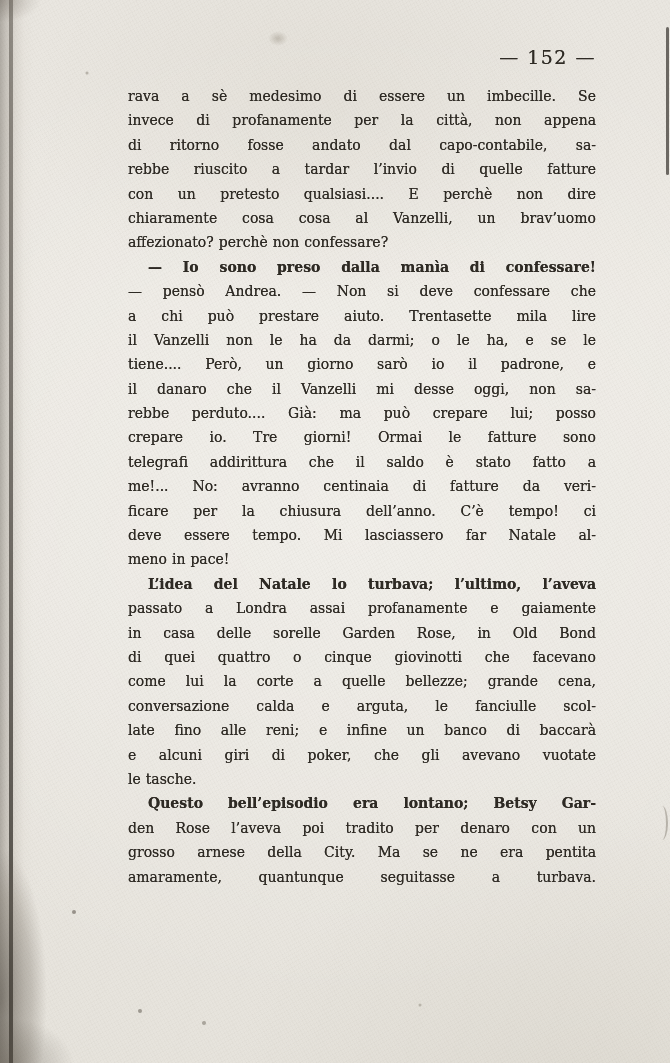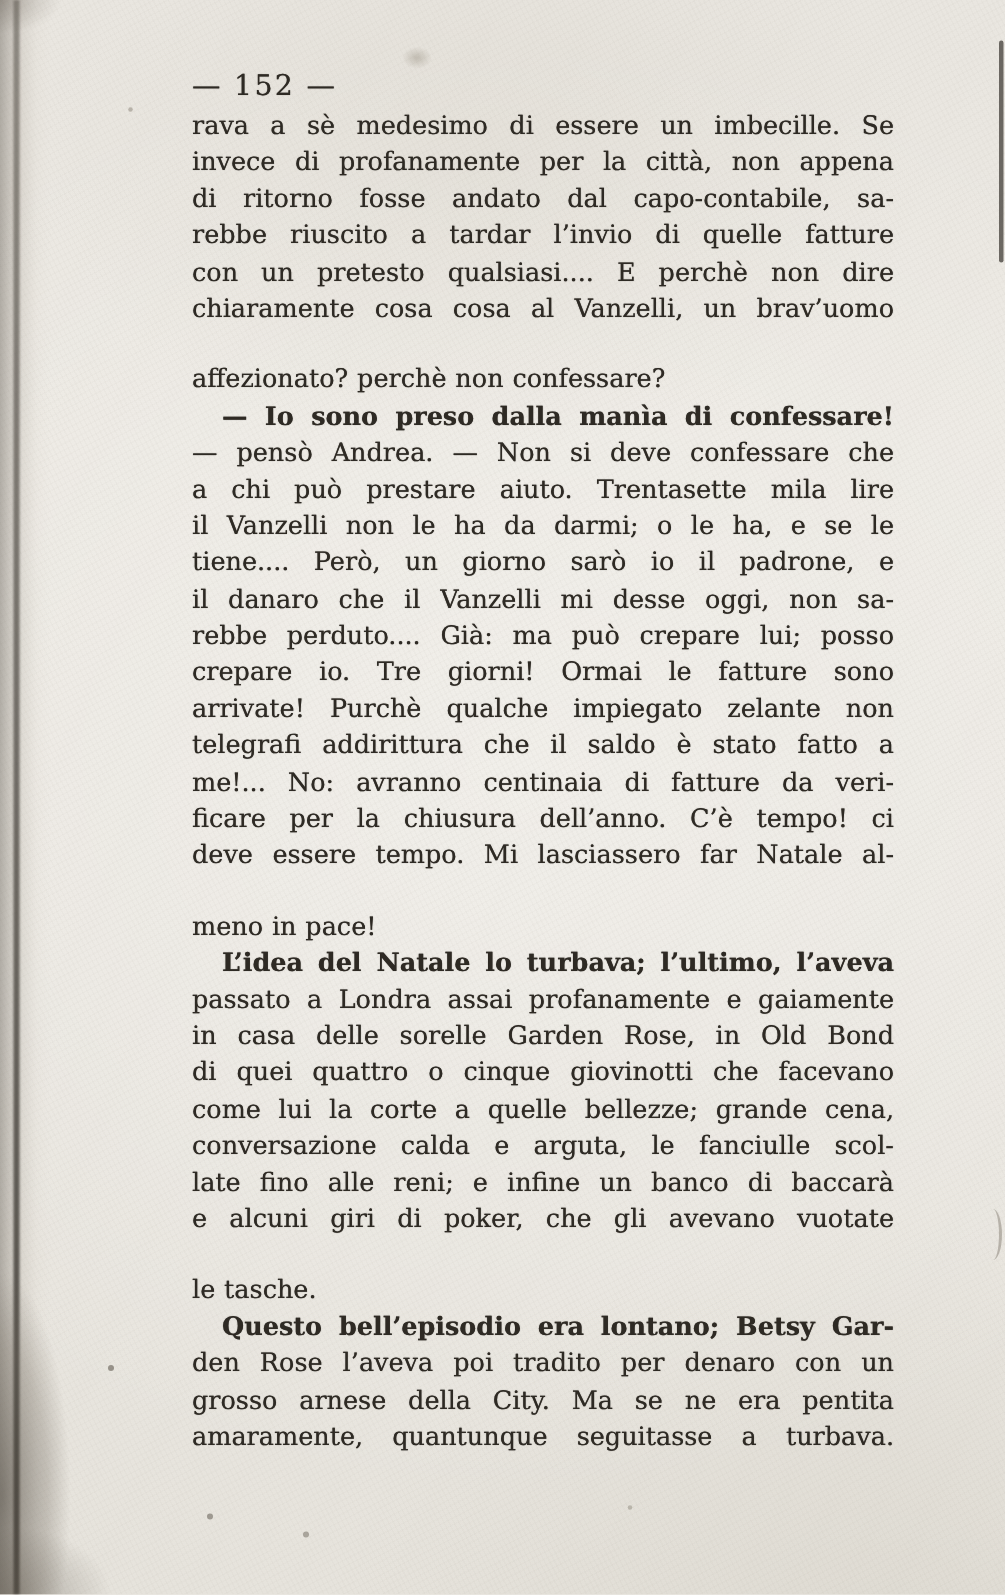--- a/index.html
+++ b/index.html
@@ -67,36 +67,36 @@
     box-shadow:
       73px  911px 0 1px   rgba(85,79,70,0.55),
       139px 1010px 0 1px  rgba(85,79,70,0.50),
       203px 1022px 0 1px  rgba(95,88,78,0.45),
       86px  72px  0 0.5px rgba(110,102,90,0.40),
       419px 1004px 0 0.5px rgba(110,102,90,0.35);
   }
   
   .header {
     position: absolute; left: 128px; top: 46px; width: 468px;
-    text-align: left; font-size: 19px; letter-spacing: 1.5px;
+    text-align: right; font-size: 19px; letter-spacing: 1.5px;
     color: #2e2a24; text-shadow: 0 0 0.5px rgba(46,42,36,0.8);
   }
   .text-block {
-    position: absolute; left: 128px; top: 72px; width: 468px;
-    font-size: 17px; color: #2e2a24;
+    position: absolute; left: 128px; top: 84px; width: 468px;
+    font-size: 14px; color: #2e2a24;
     text-shadow: 0 0 0.5px rgba(46,42,36,0.85);
     word-spacing: 0.5px;
   }
   .line {
     height: 24.4px; line-height: 24.4px;
     text-align: justify; text-align-last: justify;
     white-space: nowrap; 
     white-space: normal;
   }
-  .line.last { text-align-last: left; margin-top: 23px; }
+  .line.last { text-align-last: left; }
   .para.indent .line:first-child { text-indent: 20px; font-weight: bold; }
 </style>
 </head>
 <body>
 
 <div class="page">
   <div class="grain"></div>
   <div class="edge-left"></div>
   <div class="edge-line"></div>
   <div class="edge-blotch"></div>
@@ -120,21 +120,20 @@
       </div>
       <div class="para indent">
         <div class="line">— Io sono preso dalla manìa di confessare!</div>
         <div class="line">— pensò Andrea. — Non si deve confessare che</div>
         <div class="line">a chi può prestare aiuto. Trentasette mila lire</div>
         <div class="line">il Vanzelli non le ha da darmi; o le ha, e se le</div>
         <div class="line">tiene.... Però, un giorno sarò io il padrone, e</div>
         <div class="line">il danaro che il Vanzelli mi desse oggi, non sa-</div>
         <div class="line">rebbe perduto.... Già: ma può crepare lui; posso</div>
         <div class="line">crepare io. Tre giorni! Ormai le fatture sono</div>
-        <div class="line">arrivate! Purchè qualche impiegato zelante non</div>
         <div class="line">telegrafi addirittura che il saldo è stato fatto a</div>
         <div class="line">me!... No: avranno centinaia di fatture da veri-</div>
         <div class="line">ficare per la chiusura dell’anno. C’è tempo! ci</div>
         <div class="line">deve essere tempo. Mi lasciassero far Natale al-</div>
         <div class="line last">meno in pace!</div>
       </div>
       <div class="para indent">
         <div class="line">L’idea del Natale lo turbava; l’ultimo, l’aveva</div>
         <div class="line">passato a Londra assai profanamente e gaiamente</div>
         <div class="line">in casa delle sorelle Garden Rose, in Old Bond</div>

